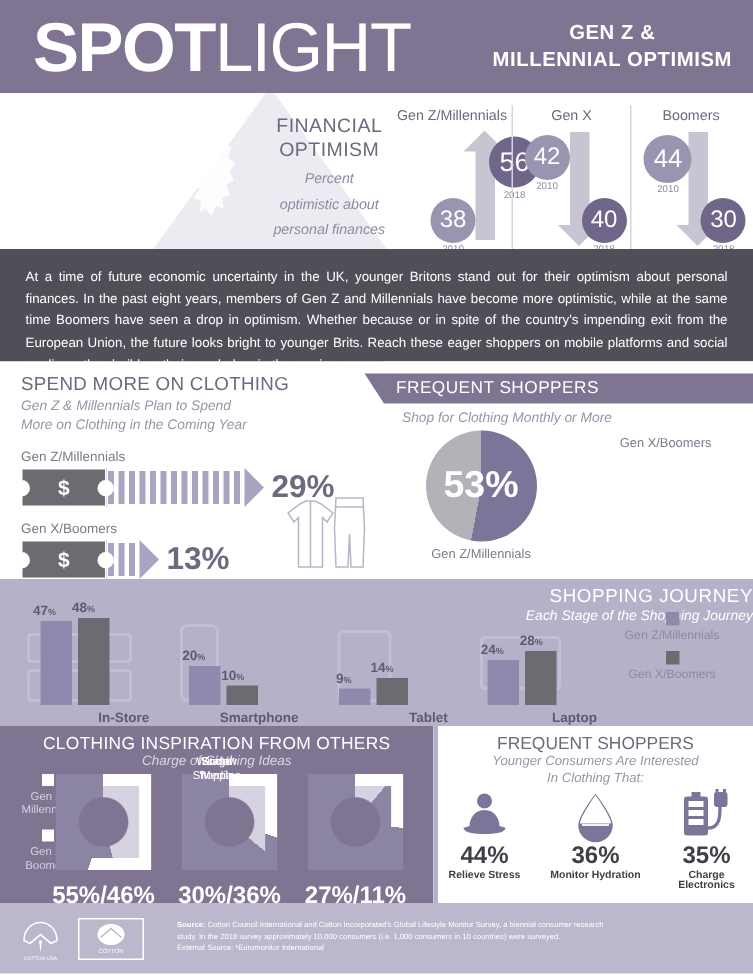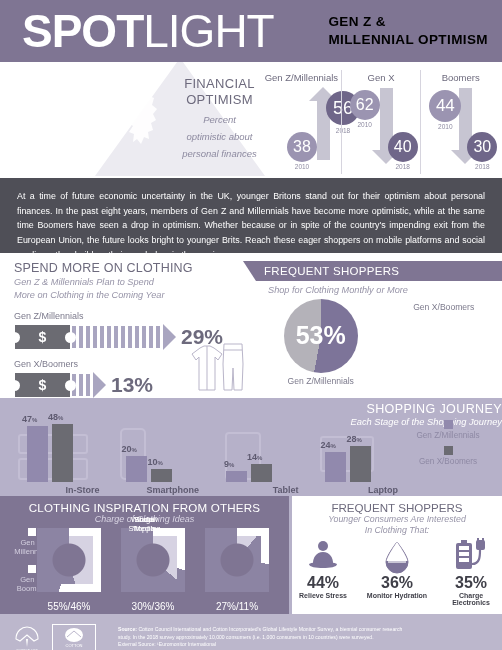--- a/index.html
+++ b/index.html
@@ -11,25 +11,25 @@
   .page { position:relative; width:502px; height:650px; }
 
   
   .header {
     position:relative; height:62px; background:#7f7593;
     display:flex; align-items:center; justify-content:space-between;
   }
   .logo { font-size:46px; font-weight:bold; letter-spacing:-1px; color:#ffffff;
           padding-left:22px; line-height:1; }
   .logo .light { font-weight:300; }
-  .headtitle { color:#000000; font-size:13.5px; font-weight:bold; line-height:1.35;
-               text-align:left; padding-right:14px; letter-spacing:.4px; }
-
-  
-  .finwrap { position:relative; height:116px; background:#fff; overflow:hidden; }
+  .headtitle { color:#ffffff; font-size:13.5px; font-weight:bold; line-height:1.35;
+               text-align:center; padding-right:14px; letter-spacing:.4px; }
+
+  
+  .finwrap { position:relative; height:104px; background:#fff; overflow:hidden; }
   .ukmap { position:absolute; left:95px; top:-4px; width:0;height:0;
            border-left:85px solid transparent; border-right:85px solid transparent;
            border-bottom:118px solid #ecebf1; }
   .ukshape { position:absolute; left:124px; top:14px; width:42px; height:78px;
              opacity:.95; }
   .finlabel { position:absolute; left:172px; top:14px; width:95px; text-align:center; }
   .finlabel .t1 { font-size:13px; color:#6d6a7d; letter-spacing:.3px; line-height:1.25;}
   .finlabel .t2 { font-size:9.5px; color:#8d8aa0; font-style:italic; line-height:1.3;
                   margin-top:5px; }
   .gencols { position:absolute; left:262px; top:8px; right:2px; height:104px; display:flex; }
@@ -108,21 +108,21 @@
   .inspo .h1 { text-align:center; color:#fff; font-size:11.6px; letter-spacing:.2px; }
   .inspo .h2 { text-align:center; color:#d9d5e4; font-size:9px; font-style:italic; }
   .ileg { position:absolute; left:8px; top:32px; width:48px; text-align:center; }
   .ileg .sw { width:8px;height:8px;background:#fff; margin:0 auto 2px auto;}
   .ileg .tx { font-size:7.6px; color:#d4d0e0; line-height:1.25; margin-bottom:8px;}
   .donuts { display:flex; justify-content:flex-end; gap:12px; padding:4px 16px 0 0; }
   .donut-item { text-align:center; width:72px; }
   .donut { width:64px; height:64px; position:relative; margin:0 auto; }
   .dlab { position:absolute; left:0;right:0; top:22px; text-align:center;
           color:#ffffff; font-size:7.6px; line-height:1.15; }
-  .dval { font-size:10px; color:#ffffff; margin-top:1px; }
+  .dval { font-size:16px; color:#ffffff; margin-top:1px;font-weight:bold; }
 
   .interest { flex:1; background:#ffffff; border-left:3px solid #b6b1c9; position:relative;
               padding-top:5px; }
   .interest .h1 { text-align:center; color:#6d6a7d; font-size:11.6px; }
   .interest .h2 { text-align:center; color:#9794a8; font-size:8.8px; font-style:italic;
                   line-height:1.25; }
   .icons3 { display:flex; justify-content:space-around; margin-top:2px;gap:12px; }
   .i3 { text-align:center; width:62px; }
   .i3 .ic { height:36px; display:flex; align-items:flex-end; justify-content:center; }
   .i3 .pv { font-size:16px; font-weight:bold; color:#3f3f48; line-height:1.1; }
@@ -184,21 +184,21 @@
         <div class="yr" style="left:25px; top:93px; width:30px;">2010</div>
       </div>
 
       <div class="gencol sep">
         <div class="gtitle">Gen X</div>
         <div class="arrow" style="left:38px; top:18px; height:62px;"></div>
         <div class="arrowhead" style="left:30px; top:80px; border-left:14px solid transparent;
                     border-right:14px solid transparent; border-top:14px solid #c7c5d2;"></div>
         <div class="bubble" style="left:8px; top:20px; width:30px; height:30px; line-height:30px;
                     font-size:16px; background:#9b94b1;">
-          <span>62</span></div>
+          <span>42</span></div>
         <div class="yr" style="left:8px; top:51px; width:30px;">2010</div>
         <div class="bubble" style="left:46px; top:62px; width:30px; height:30px; line-height:30px;
                     font-size:16px; background:#6f6689;">
           <span>40</span></div>
         <div class="yr" style="left:46px; top:93px; width:30px;">2018</div>
       </div>
 
       <div class="gencol sep">
         <div class="gtitle">Boomers</div>
         <div class="arrow" style="left:38px; top:18px; height:62px;"></div>

